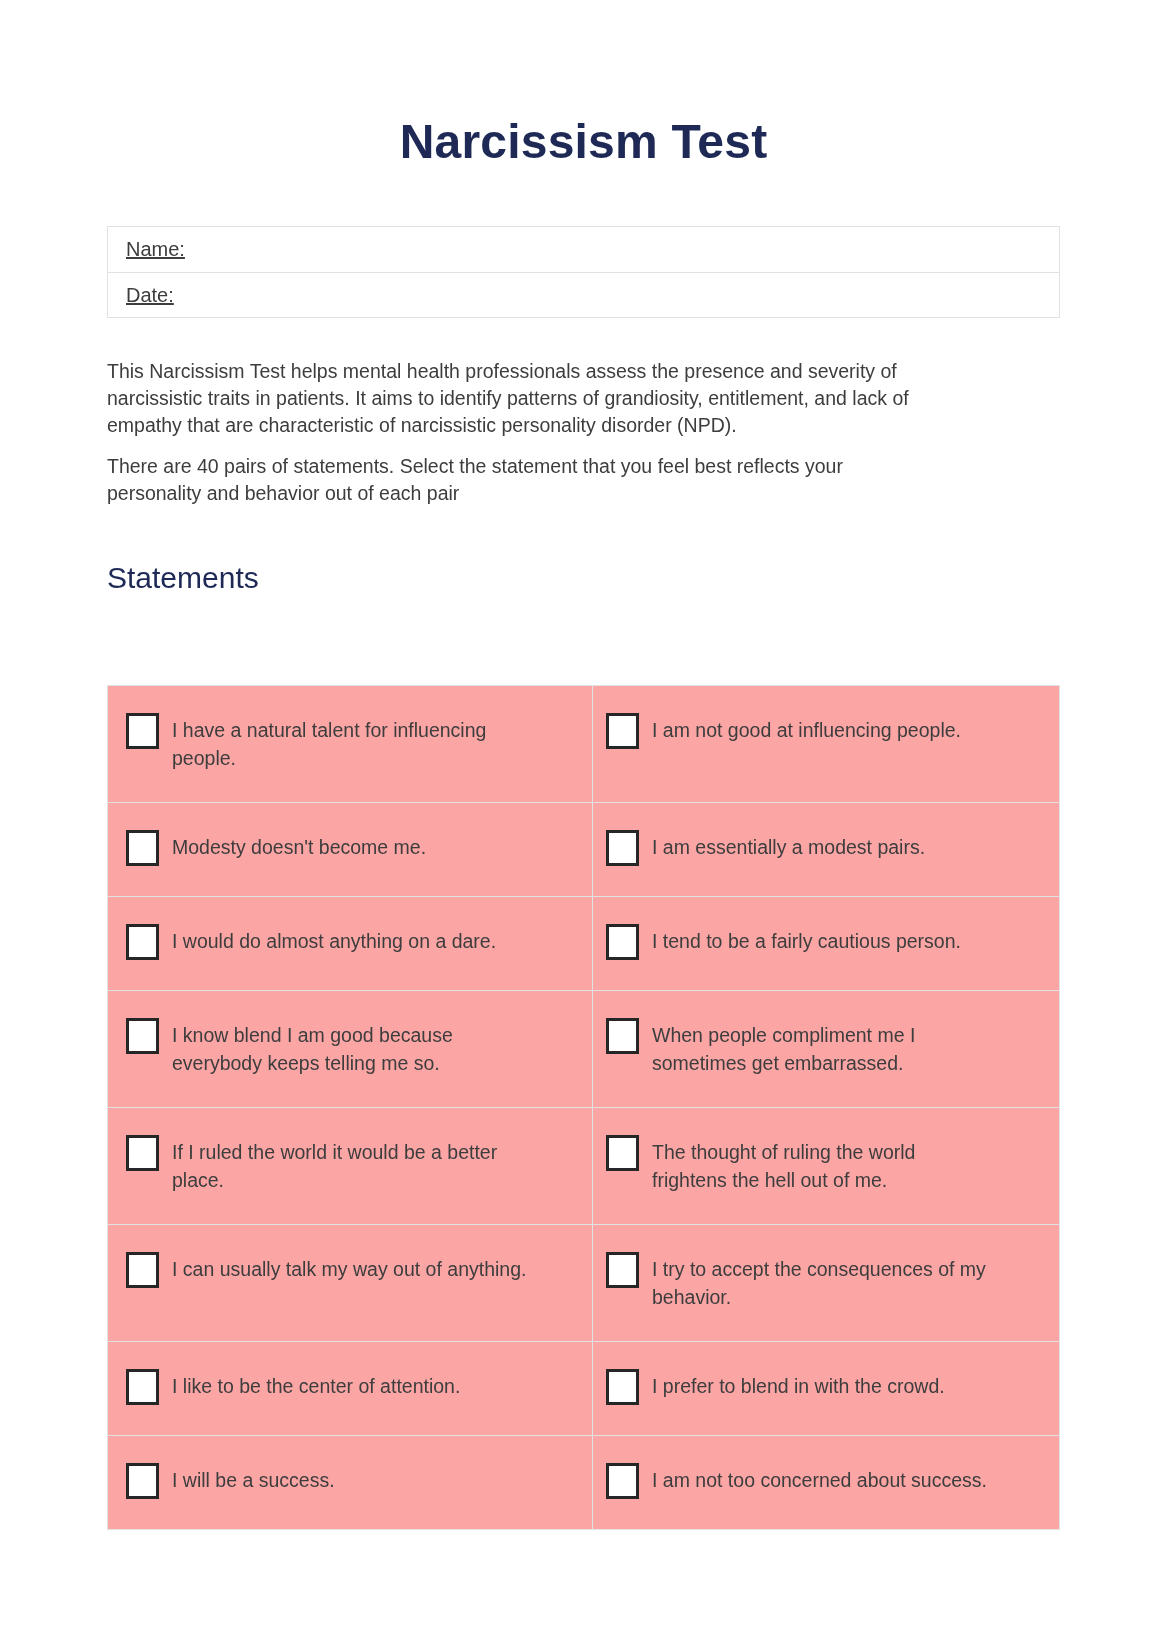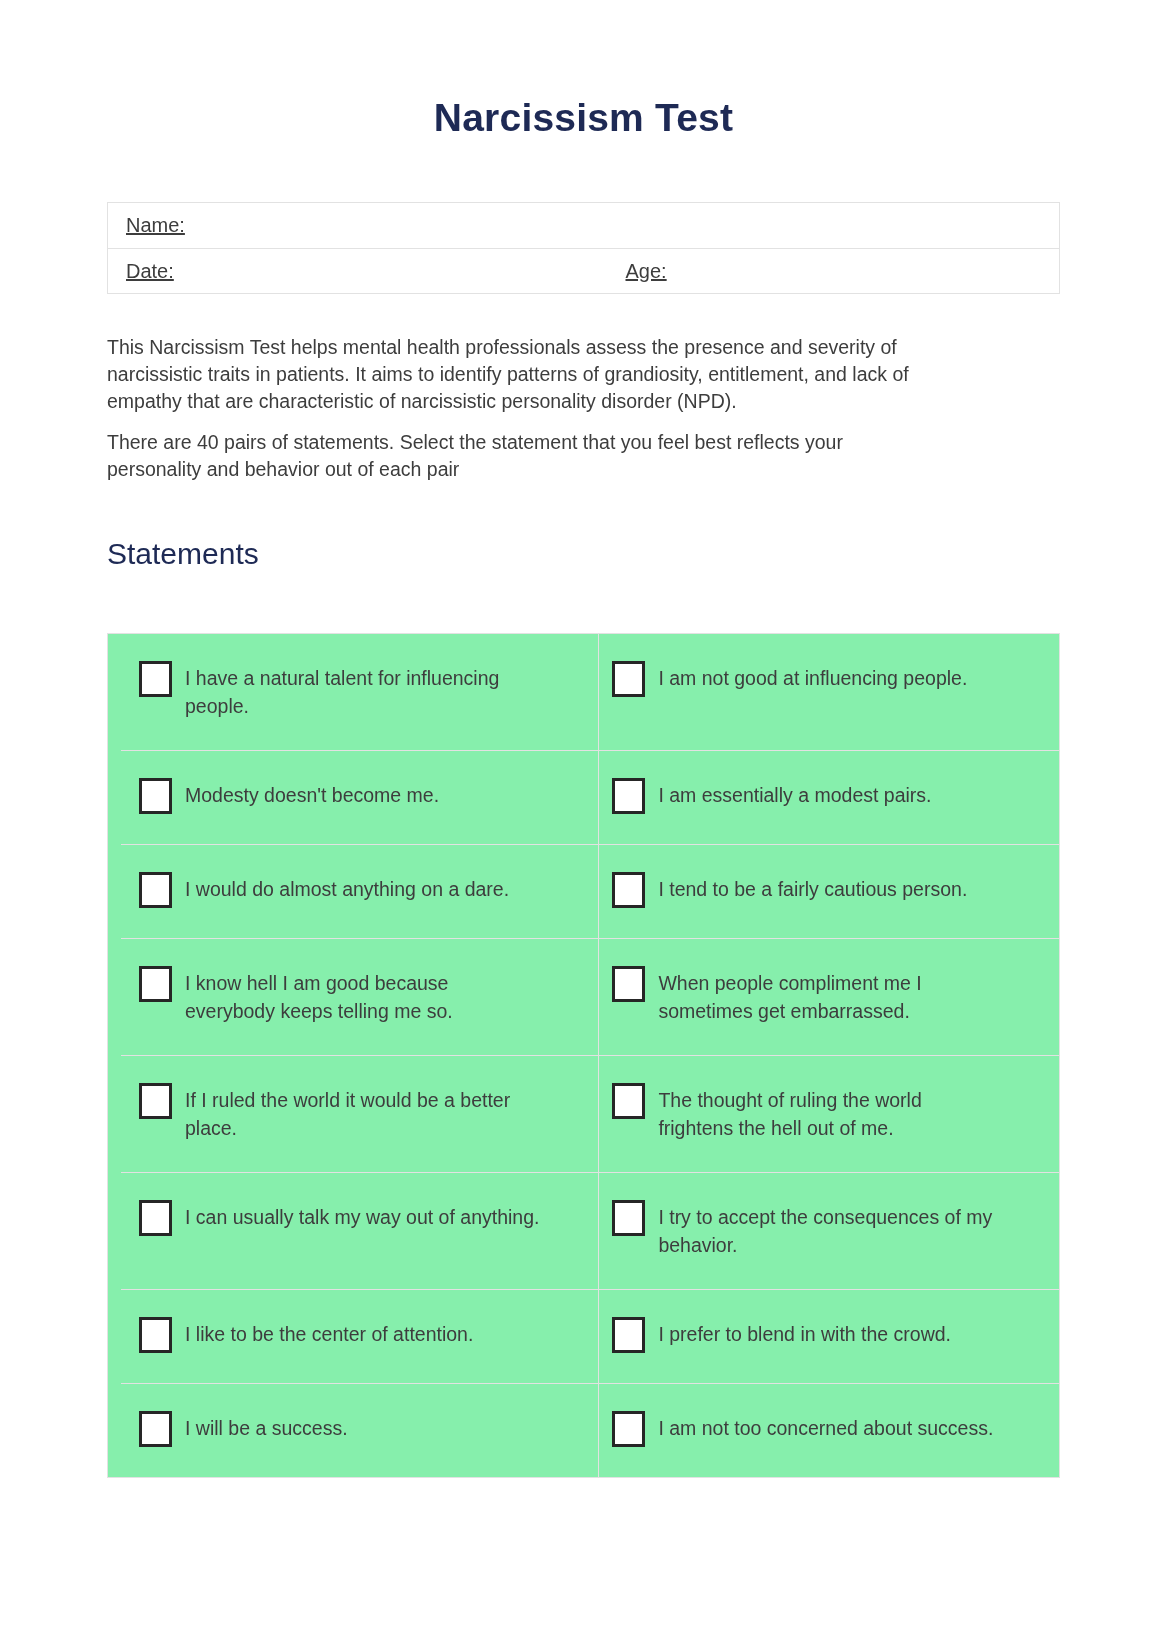--- a/index.html
+++ b/index.html
@@ -16,23 +16,23 @@
     font-family:"Liberation Sans", sans-serif;
     color:var(--text);
     position:relative;
     overflow:hidden;
   }
   .content{
     width:953px;
     margin-left:107px;
   }
   h1.title{
-    padding-top:94px;
+    padding-top:118px;
     line-height:48px;
-    font-size:39px;
+    font-size:48px;
     font-weight:bold;
     color:var(--navy);
     text-align:center;
     letter-spacing:.2px;
   }
   .info-table{
     margin-top:60px;
     border:1px solid var(--border);
     background:#fff;
   }
@@ -61,24 +61,23 @@
   .desc.first{margin-top:40px;}
   .desc + .desc{margin-top:14px;}
   h2.section-heading{
     margin-top:56px;
     font-size:30px;
     line-height:30px;
     font-weight:normal;
     color:var(--navy);
   }
   .st-table{
-    margin-top:64px;
+    margin-top:92px;
     border:1px solid var(--border);
-    background:#86efac;
-    padding-left:13px;
+    background:#fca5a5;
   }
   .st-row{display:flex;}
   .st-row + .st-row{border-top:1px solid var(--border);}
   .st-cell{
     display:flex;
     align-items:flex-start;
     padding:30px 8px 30px 18px;
   }
   .st-cell.left{
     flex:0 0 51%;
@@ -116,24 +115,20 @@
       <div class="info-cell">
         <span>Name:</span>
         <span class="fill"></span>
       </div>
     </div>
     <div class="info-row">
       <div class="info-cell">
         <span>Date:</span>
         <span class="fill"></span>
       </div>
-      <div class="info-cell">
-        <span>Age:</span>
-        <span class="fill"></span>
-      </div>
     </div>
   </div>
 
   <p class="desc first">This Narcissism Test helps mental health professionals assess the presence and severity of
 narcissistic traits in patients. It aims to identify patterns of grandiosity, entitlement, and lack of
 empathy that are characteristic of narcissistic personality disorder (NPD).</p>
   <p class="desc">There are 40 pairs of statements. Select the statement that you feel best reflects your
 personality and behavior out of each pair</p>
 
   <h2 class="section-heading">Statements</h2>
@@ -170,21 +165,21 @@
       </div>
       <div class="st-cell right">
         <span class="cb"></span>
         <span class="st-text">I tend to be a fairly cautious person.</span>
       </div>
     </div>
 
     <div class="st-row">
       <div class="st-cell left">
         <span class="cb"></span>
-        <span class="st-text">I know hell I am good because
+        <span class="st-text">I know blend I am good because
 everybody keeps telling me so.</span>
       </div>
       <div class="st-cell right">
         <span class="cb"></span>
         <span class="st-text">When people compliment me I
 sometimes get embarrassed.</span>
       </div>
     </div>
 
     <div class="st-row">

